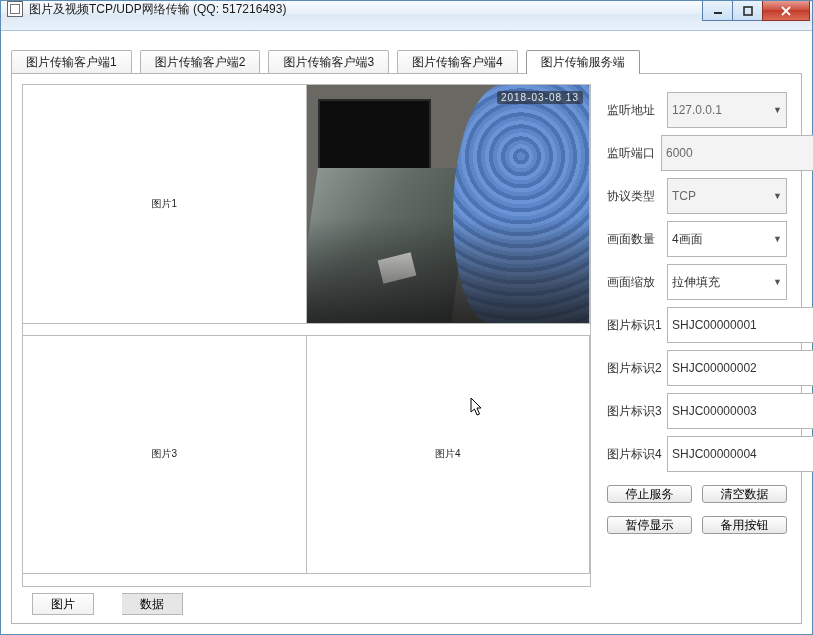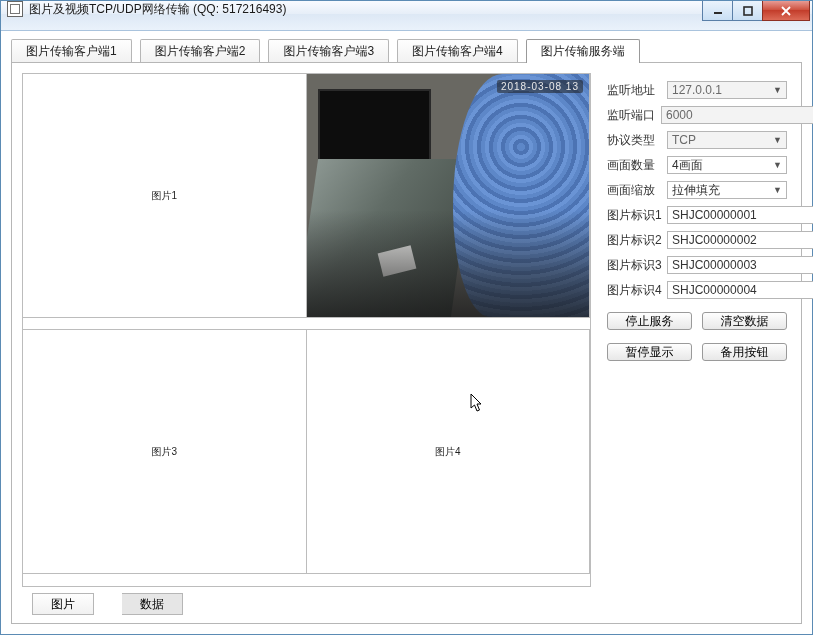--- a/index.html
+++ b/index.html
@@ -68,20 +68,21 @@
   .tab {
     height: 24px;
     padding: 0 14px;
     border: 1px solid #b6b6b6;
     border-bottom: none;
     background: linear-gradient(#fefefe, #f1f1f1);
     display: flex; align-items: center;
     border-radius: 2px 2px 0 0;
     cursor: pointer;
     color:#222;
+    margin-top:11px;
   }
   .tab.active {
     background:#fff;
     position: relative; z-index: 2;
     border-color:#999;
   }
   .tabcontent {
     flex: 1;
     margin: 0 10px 10px 10px;
     border: 1px solid #b6b6b6;
@@ -191,21 +192,21 @@
     gap: 6px;
   }
   .field label {
     width: 54px;
     color: #333;
     white-space: nowrap;
     text-align: left;
   }
   .field input.text, .field .combo {
     flex: 1;
-    height: 18px;
+    height: 36px;
     border: 1px solid #b6b6b6;
     padding: 0 4px;
     font-size: 12px;
     background:#fff;
     color:#333;
     font-family: inherit;
   }
   .field input[disabled], .field .combo.disabled {
     background:#f3f3f3; color:#6a6a6a;
   }

